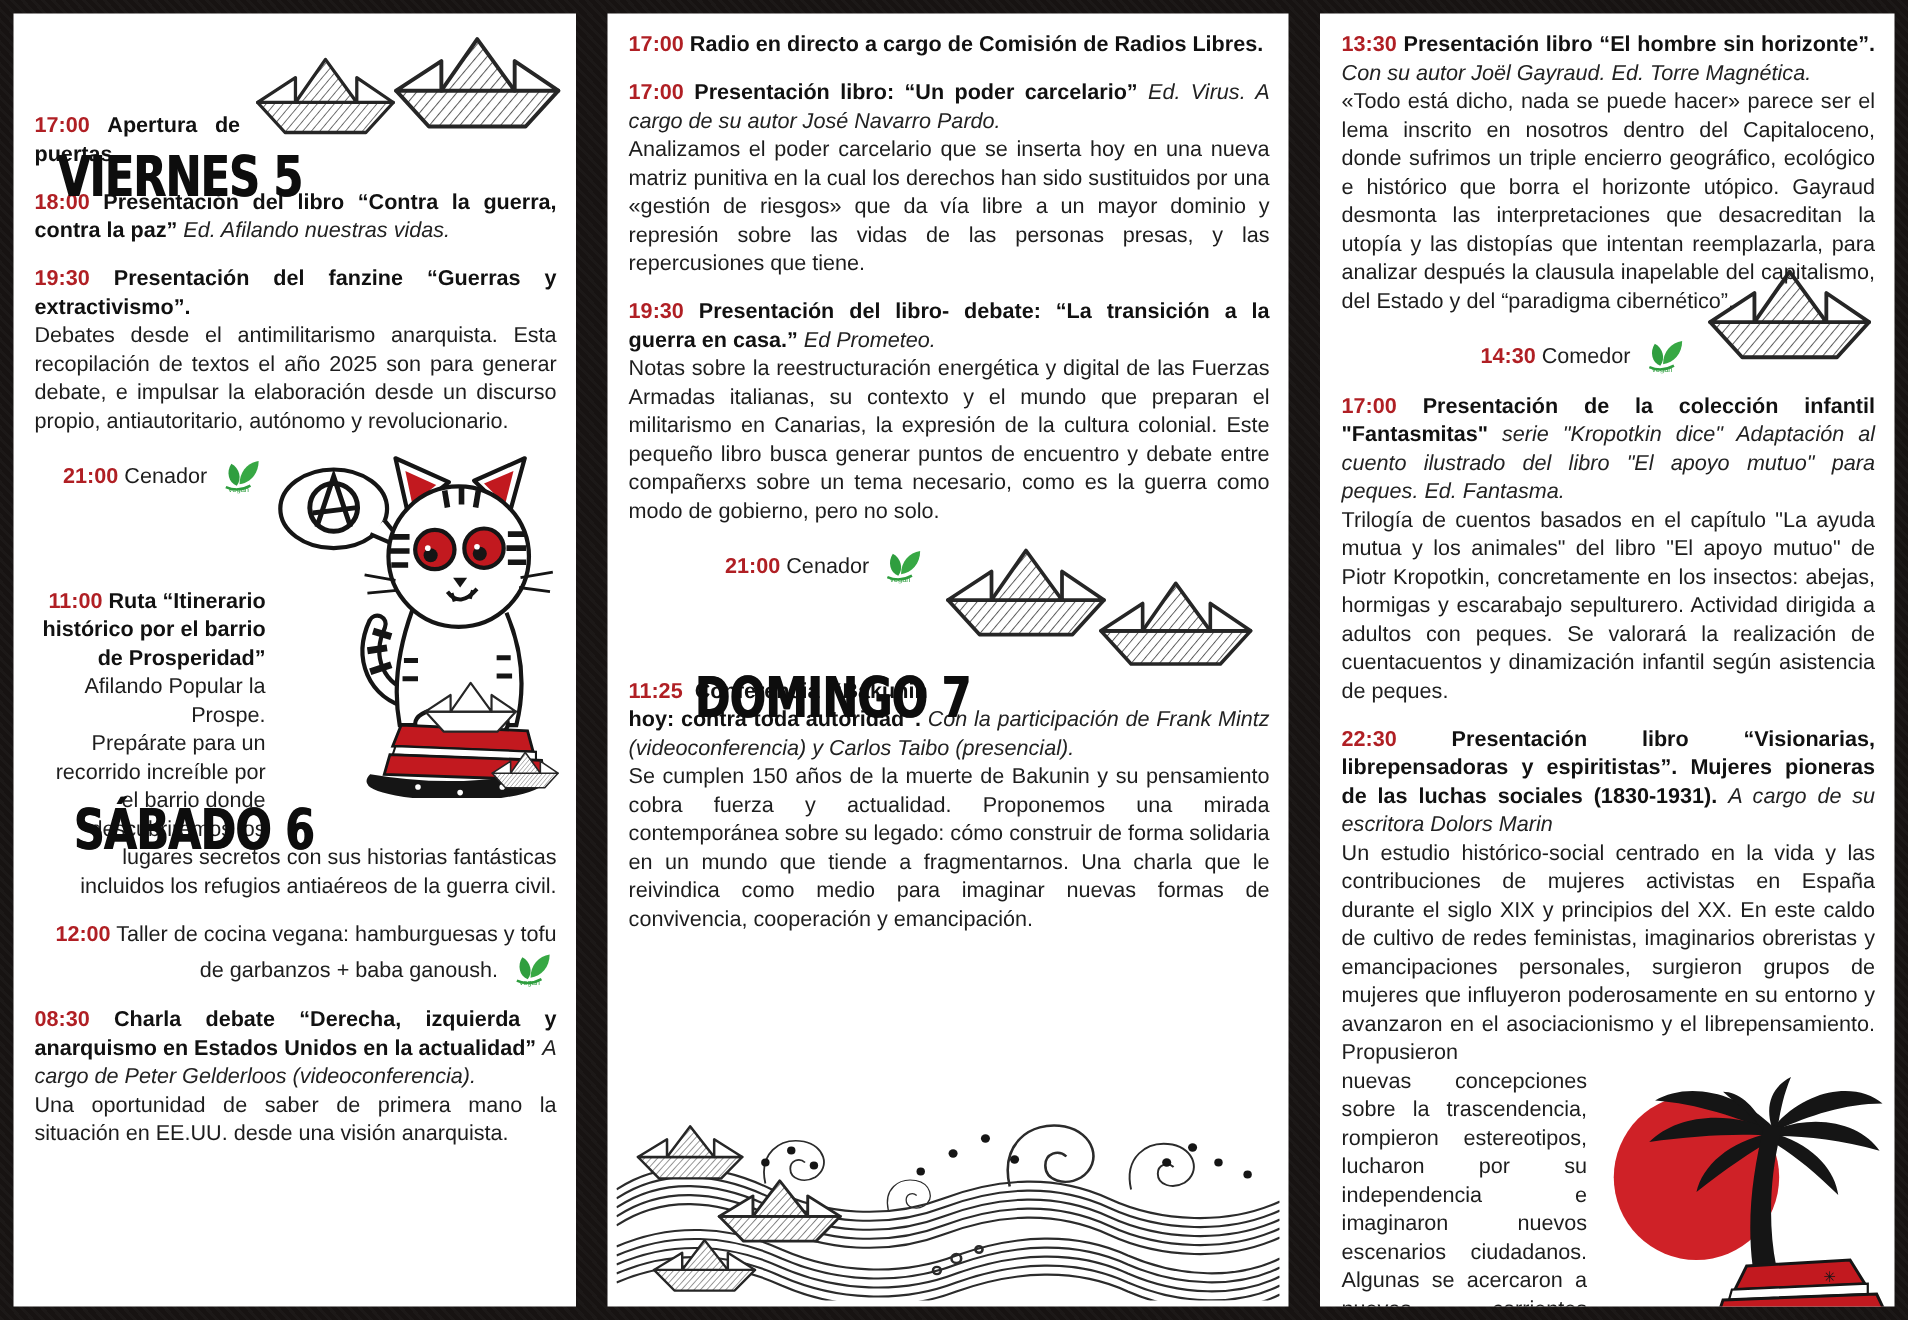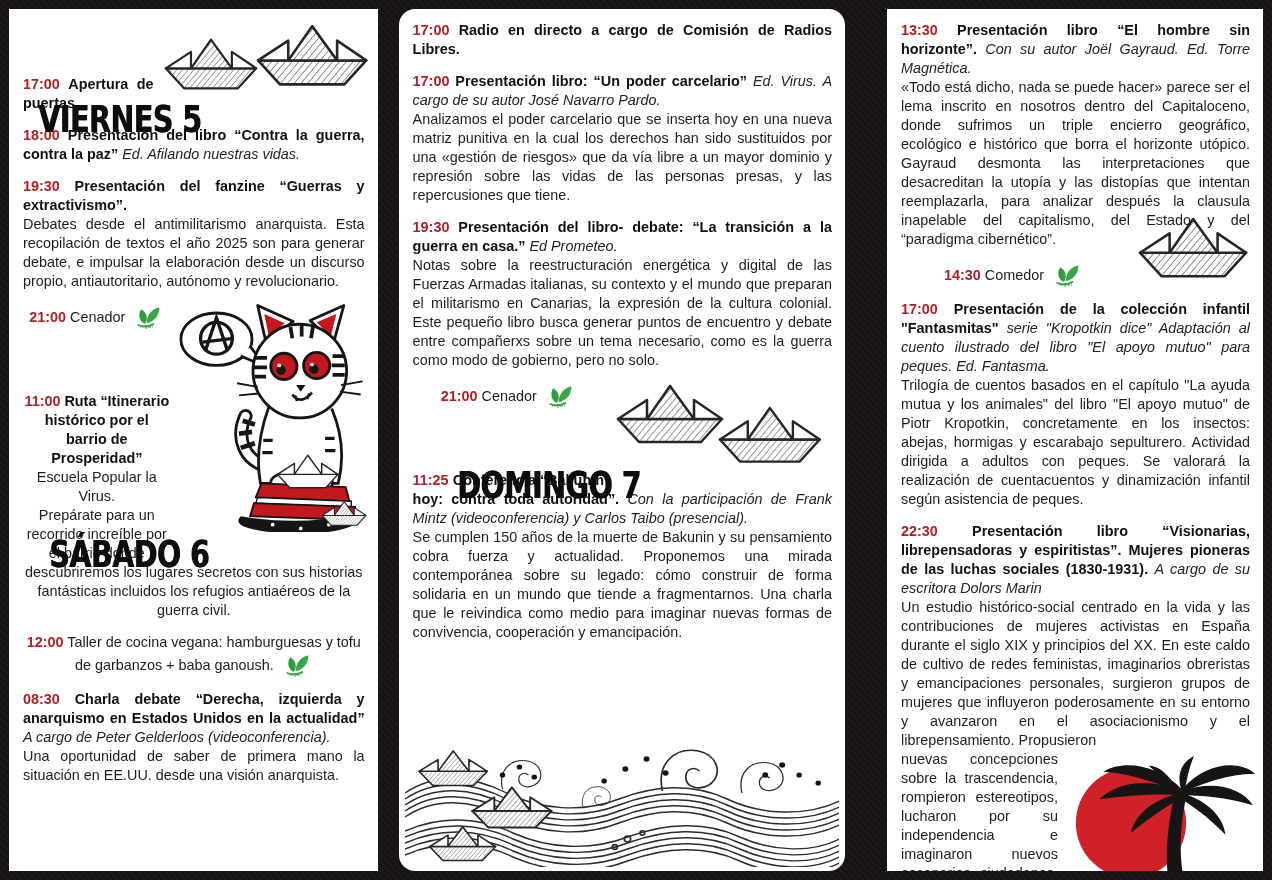--- a/index.html
+++ b/index.html
@@ -16,25 +16,25 @@
     background:#ffffff;
     box-sizing:border-box;
     padding:12px 13px 10px 14px;
     height:862px;
     overflow:hidden;
     position:relative;
     font-size:14.4px;
     line-height:19px;
   }
   .page1{width:396px;}
-  .page2{width:480px;border-radius:16px;}
-  .page3{width:404px;margin-left:21px;}
+  .page2{width:480px;}
+  .page3{width:404px;}
 
   .event{margin:0 0 13px 0;text-align:justify;}
-  .event.ragged{text-align:center;}
+  .event.ragged{text-align:right;}
   .time{color:#b01f24;font-weight:bold;}
   .etitle{color:#111;font-weight:bold;}
   .esub{color:#222;}
   .ebody{display:block;color:#1d1d1d;}
 
   .day-header-wrap{height:44px;margin:2px 0 8px 15px;text-decoration:underline;}
   .day-header-wrap.sabado{margin-left:26px;height:42px;}
   .day-header-wrap.domingo{margin-left:44px;height:42px;}
   .day-header{
     display:inline-block;
@@ -191,21 +191,21 @@
       </svg>
     </p>
 
     <div class="day-header-wrap sabado">
       <span class="day-header">SÁBADO 6</span>
     </div>
 
     <p class="event ragged">
       <span class="time">11:00</span>
       <b class="etitle">Ruta “Itinerario histórico por el barrio de Prosperidad”</b>
-      <span class="ebody">Escuela Popular la Virus.</span>
+      <span class="ebody">Afilando Popular la Prospe.</span>
       <span class="ebody">Prepárate para un recorrido increíble por el barrio donde descubriremos los lugares secretos con sus historias fantásticas incluidos los refugios antiaéreos de la guerra civil.</span>
     </p>
 
     <p class="event ragged">
       <span class="time">12:00</span>
       <span>Taller de cocina vegana: hamburguesas y tofu de garbanzos + baba ganoush.</span>
       <svg class="vegan" viewBox="0 0 34 26">
         <path d="M13,21 C7,19 5,11 9,5 C15,8 17,16 13,21 Z" fill="#2f9e3f"></path>
         <path d="M15,20 C15,11 21,4 29,3 C29,12 23,19 15,20 Z" fill="#37a844"></path>
         <path d="M5,22 Q14,26 23,21" stroke="#2f9e3f" stroke-width="1.8" fill="none"></path>

